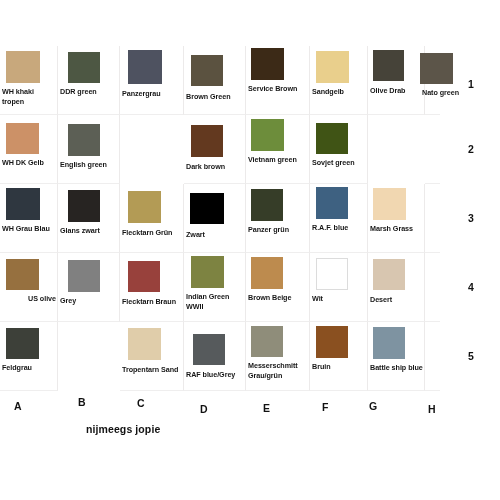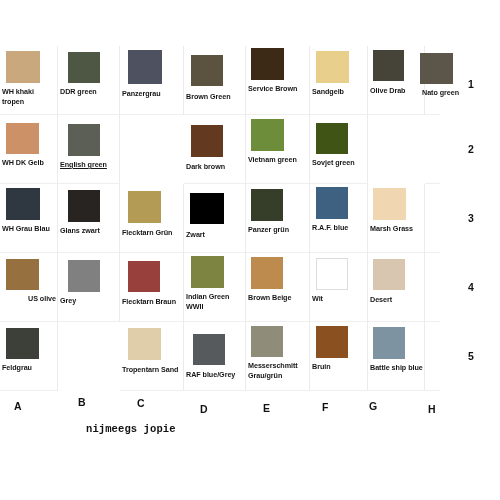--- a/index.html
+++ b/index.html
@@ -79,21 +79,20 @@
     color: #111;
   }
   .footer {
     position: absolute;
     left: 86px;
     top: 423px;
     font-size: 10.5px;
     font-weight: bold;
     color: #111;
     letter-spacing: 0.1px;
-    font-family: Liberation Mono, monospace;
   }
 </style>
 </head>
 <body>
 
 <div id="sheet">
 
   <div class="grid">
 
     <div class="row" style="top:0px;">
@@ -132,21 +131,21 @@
       <div class="label" style="top:35px;">Nato green</div>
     </div>
 
     <div class="row" style="top:69px;">
       <div class="cell" style="left:0px;width:58px;">
         <div class="swatch" style="left:6px;top:8px;width:33px;height:31px;background:#cc9167;"></div>
         <div class="label" style="top:43px;">WH DK Gelb</div>
       </div>
       <div class="cell" style="left:58px;width:62px;">
         <div class="swatch" style="left:10px;top:9px;width:32px;height:32px;background:#5c5f55;"></div>
-        <div class="label" style="top:45px;text-decoration:underline;">English green</div>
+        <div class="label" style="top:45px;">English green</div>
       </div>
       <div class="cell" style="left:184px;width:62px;">
         <div class="swatch" style="left:7px;top:10px;width:32px;height:32px;background:#63391f;"></div>
         <div class="label" style="top:47px;">Dark brown</div>
       </div>
       <div class="cell" style="left:246px;width:64px;">
         <div class="swatch" style="left:5px;top:4px;width:33px;height:32px;background:#6d8d3b;"></div>
         <div class="label" style="top:40px;">Vietnam green</div>
       </div>
       <div class="cell" style="left:310px;width:58px;">

